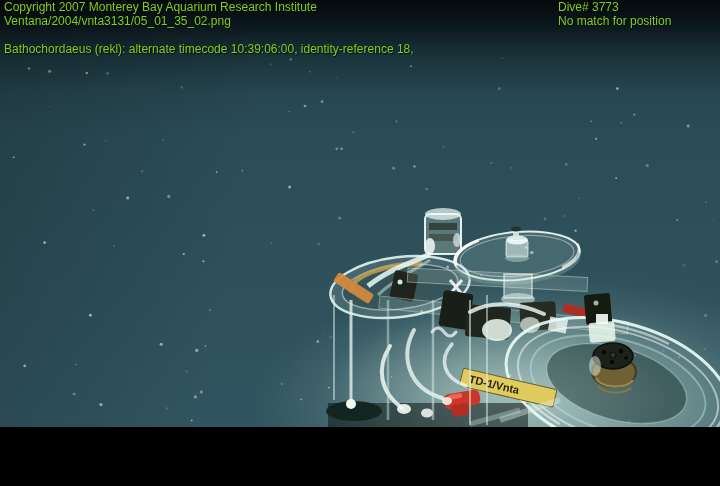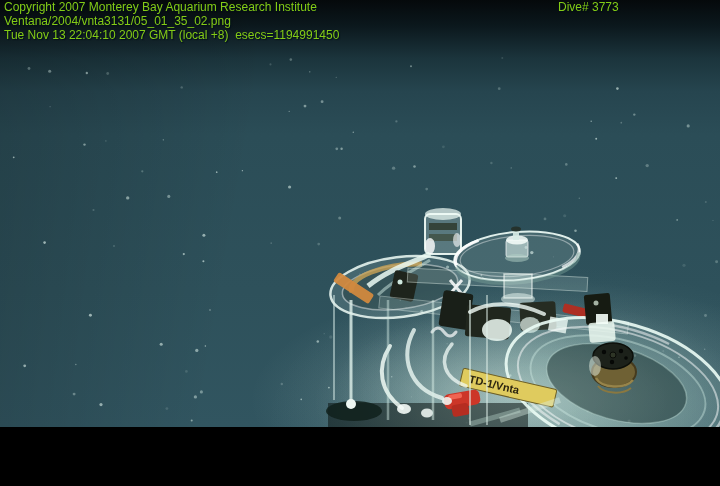--- a/index.html
+++ b/index.html
@@ -279,19 +279,20 @@
 
       <g>
         <path d="M500,420 L560,400" stroke="rgba(220,240,230,0.4)" stroke-width="6"></path>
         <path d="M470,424 L520,410" stroke="rgba(200,228,218,0.35)" stroke-width="5"></path>
       </g>
     </g>
   </svg>
 
   <div class="ovl" style="left:4px;top:1px">Copyright 2007 Monterey Bay Aquarium Research Institute</div>
   <div class="ovl" style="left:4px;top:15px">Ventana/2004/vnta3131/05_01_35_02.png</div>
-  <div class="ovl" style="left:4px;top:29px">Tue Nov 13 22:04:10 2007 GMT (local +8)  esecs=1194991450</div>
+  <div class="ovl" style="left:4px;top:43px">Bathochordaeus (rekl): alternate timecode 10:39:06:00, identity-reference 18,</div>
   <div class="ovl" style="left:558px;top:1px">Dive# 3773</div>
+  <div class="ovl" style="left:558px;top:15px">No match for position</div>
 
   <div class="bottombar">
     
   </div>
 </div>
 
 </body></html>

